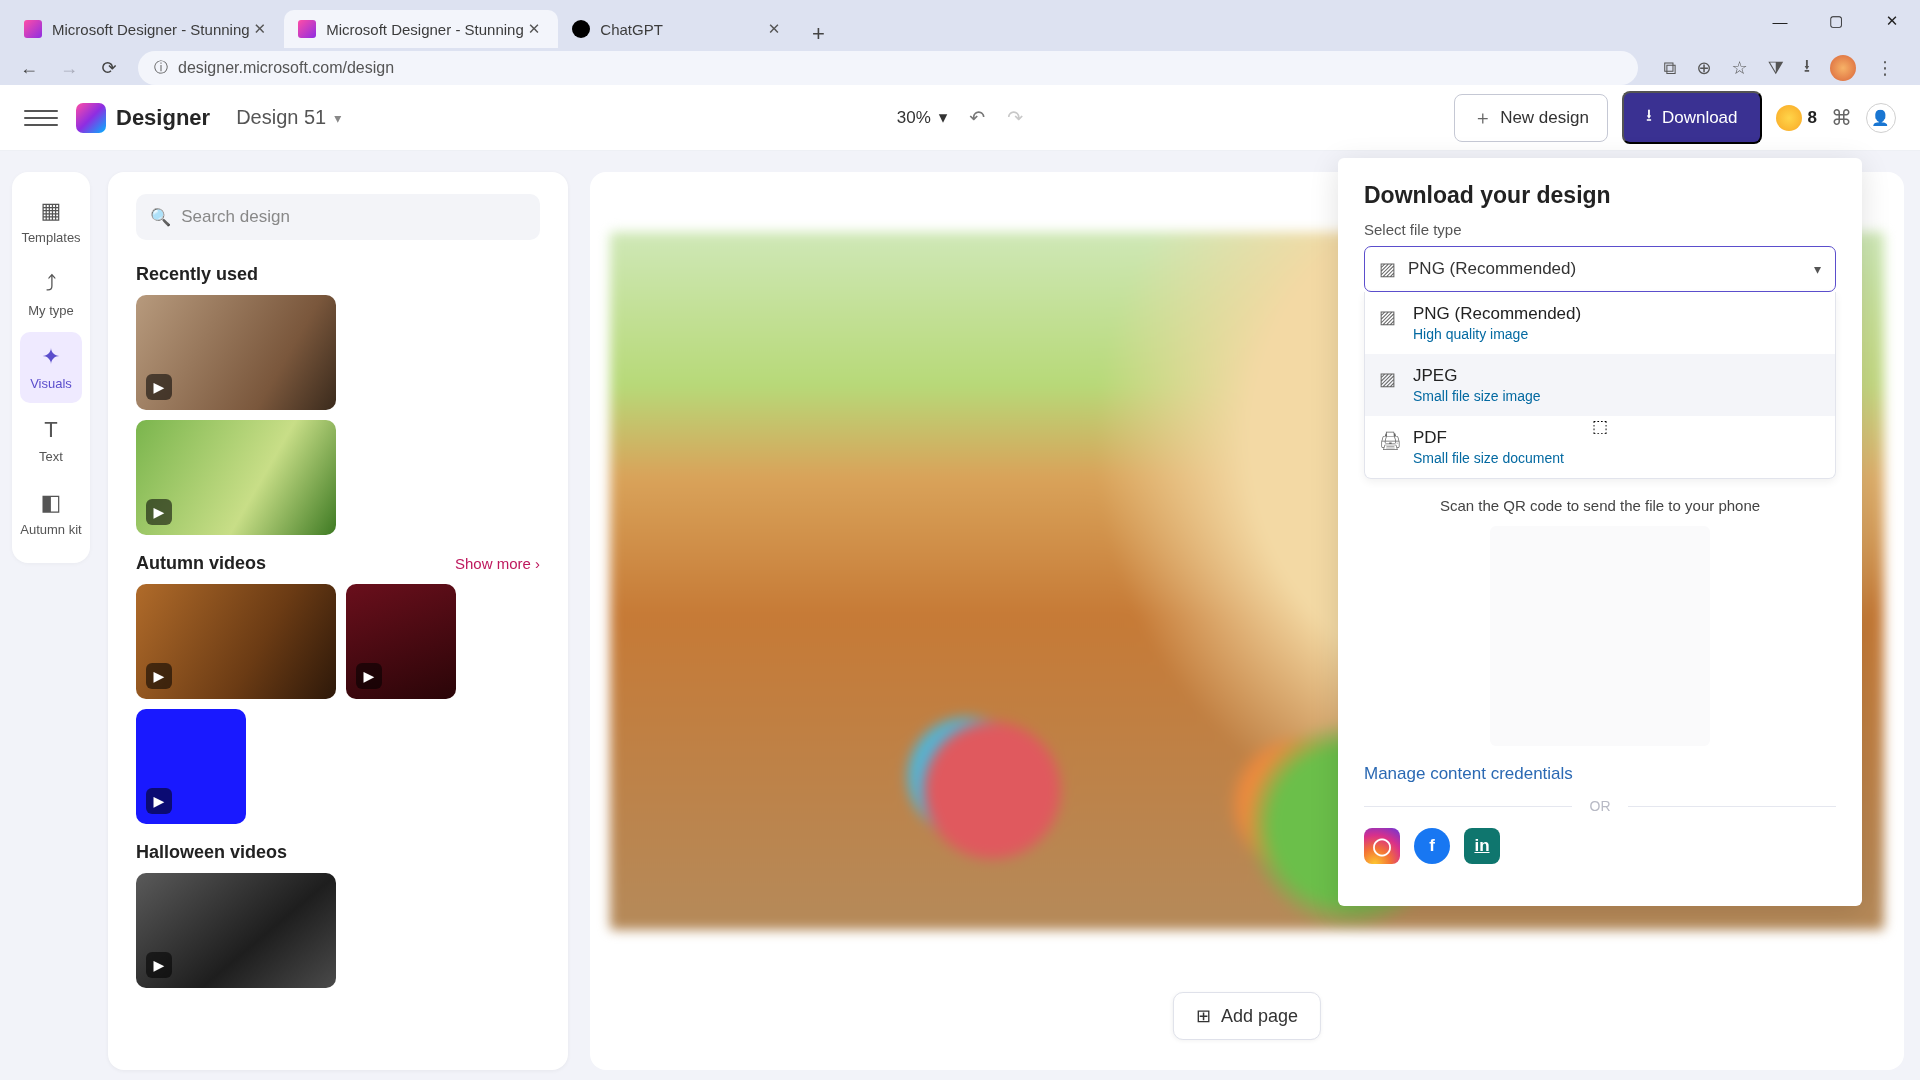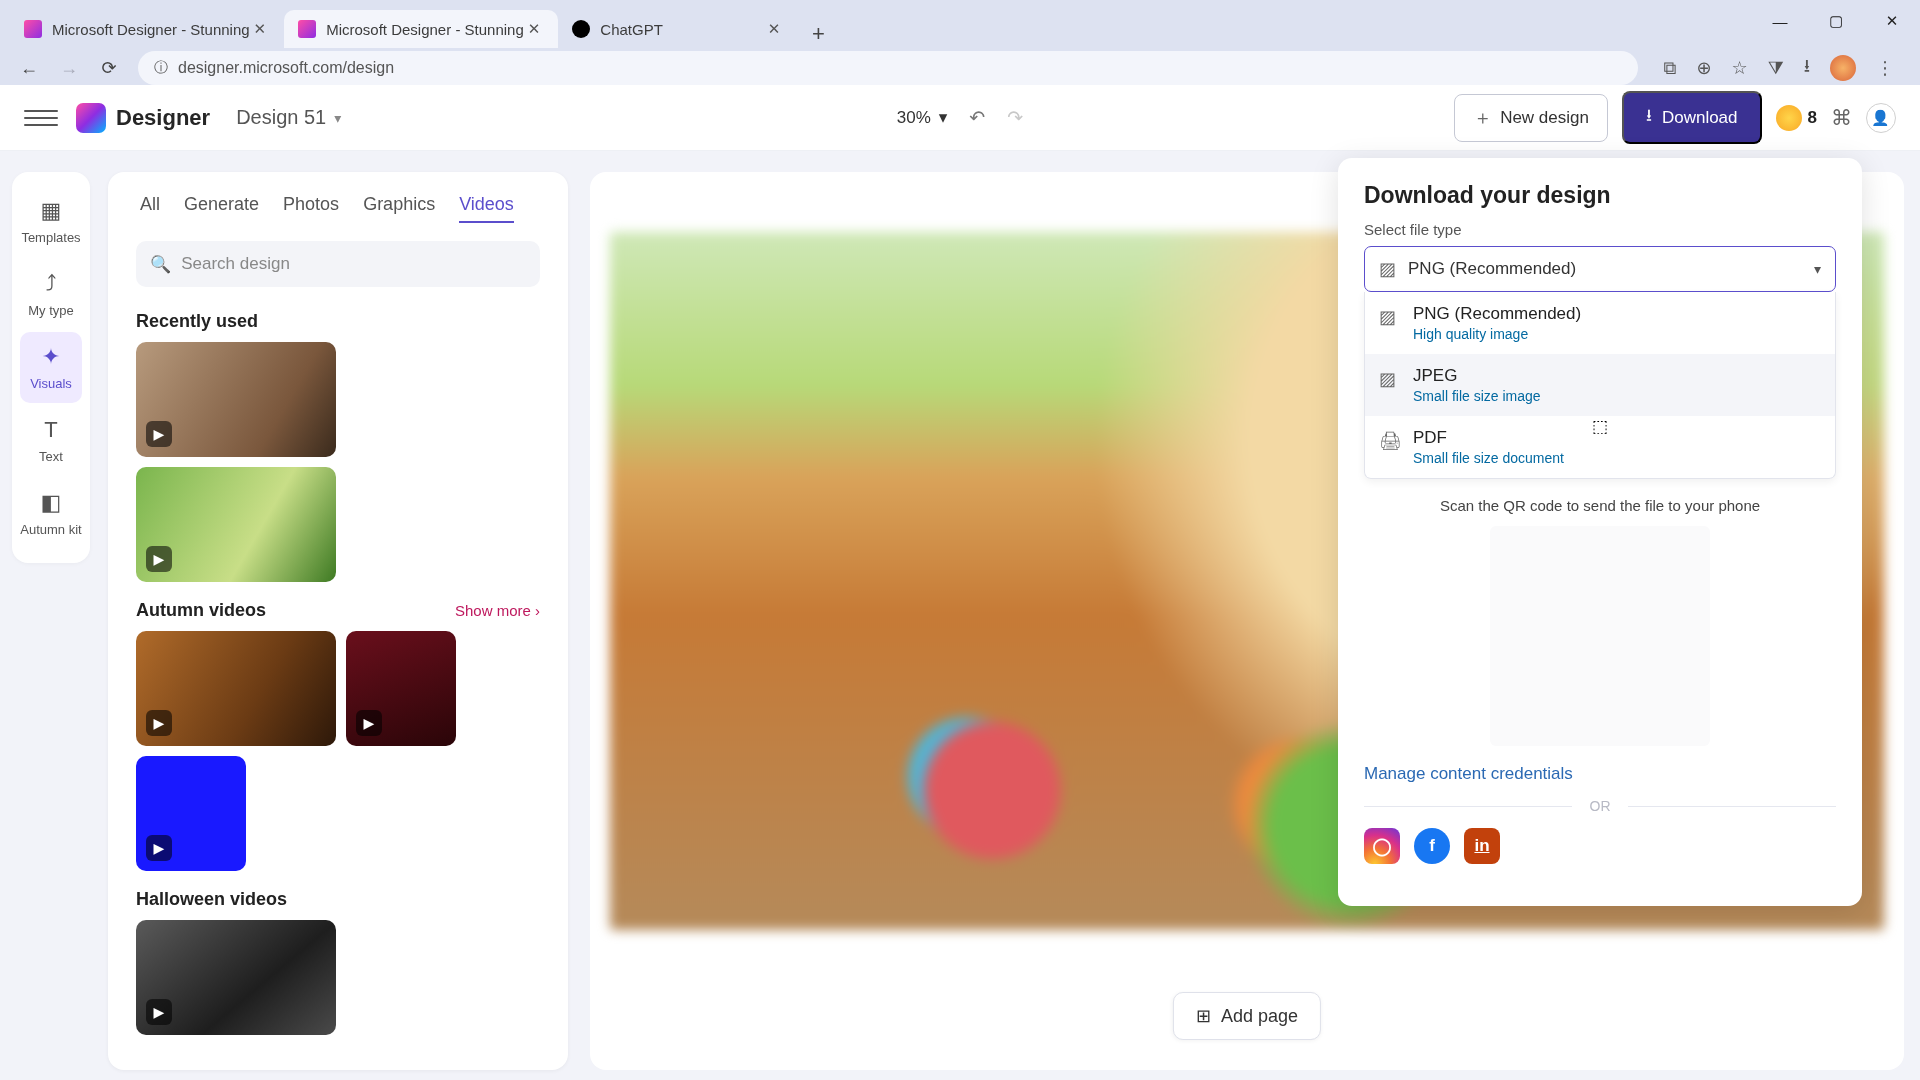--- a/index.html
+++ b/index.html
@@ -82,21 +82,21 @@
   radial-gradient(circle at 30% 80%, #e0595e 0 6%, transparent 7%),
   radial-gradient(circle at 28% 78%, #4fb6d8 0 5%, transparent 6%),
   radial-gradient(circle at 58% 85%, #6bbf4a 0 8%, transparent 11%),
   radial-gradient(circle at 54% 82%, #ee8a3d 0 6%, transparent 8%),
   radial-gradient(circle at 70% 30%, #f3d9a4 0 25%, transparent 40%),
   linear-gradient(180deg,#cfe8b7 0%,#b7d978 22%,#d9a35a 35%,#c67a36 55%,#b58a5a 100%);
 }
 .addpage { position:absolute; bottom:30px; left:50%; transform:translateX(-50%); background:#fff; border:1px solid #dfe1ea; border-radius:10px; padding:12px 22px; font-size:18px; color:#333; display:flex; gap:10px; align-items:center; box-shadow:0 1px 4px rgba(0,0,0,.05); }
 
 
-.pop { position:absolute; top:158px; right:58px; width:524px; background:#fff; border-radius:14px; box-shadow:0 6px 30px rgba(0,0,0,.12); padding:24px 26px; }
+.pop { position:absolute; top:158px; right:58px; width:524px; background:#fff; border-radius:6px; box-shadow:0 6px 30px rgba(0,0,0,.12); padding:24px 26px; }
 .pop h2 { font-size:23px; font-weight:600; margin-bottom:12px; color:#222; }
 .lbl { font-size:15px; color:#555; margin-bottom:8px; }
 .select { height:46px; border:1.5px solid #5b4ecc; border-radius:7px; display:flex; align-items:center; padding:0 14px; font-size:17px; color:#333; position:relative; }
 .select .ic { margin-right:12px; font-size:18px; color:#666; }
 .select .dd { margin-left:auto; font-size:14px; color:#555; }
 .options { border:1px solid #e2e4ec; border-top:none; border-radius:0 0 7px 7px; margin-bottom:18px; box-shadow:0 3px 8px rgba(0,0,0,.06); }
 .opt { padding:12px 14px; display:flex; gap:14px; align-items:flex-start; }
 .opt.hover { background:#f4f5f9; }
 .opt .oi { font-size:18px; color:#666; width:20px; padding-top:2px; }
 .opt .ot { font-size:17px; color:#222; }
@@ -105,21 +105,21 @@
 .qrbox { width:220px; height:220px; background:#fafafb; border-radius:6px; margin:0 auto 18px; }
 .mcc { font-size:17px; color:#2b69b3; margin:6px 0 14px; }
 .orline { text-align:center; color:#b7b9c4; font-size:14px; margin:14px 0; position:relative; }
 .orline::before,.orline::after { content:""; position:absolute; top:50%; width:44%; height:1px; background:#e5e7ef; }
 .orline::before{left:0;} .orline::after{right:0;}
 .ai-h { font-size:21px; font-weight:600; margin-bottom:12px; }
 .socials { display:flex; gap:14px; margin-bottom:18px; }
 .soc { width:36px; height:36px; border-radius:8px; display:flex; align-items:center; justify-content:center; color:#fff; font-weight:700; font-size:17px; }
 .ig { background:radial-gradient(circle at 30% 100%,#fdc830,#f37335 35%,#d9308a 65%,#6a36d9); }
 .fb { background:#1877f2; border-radius:50%; }
-.li { background:#c2410c;text-decoration:underline; }
+.li { background:#0f766e;text-decoration:underline; }
 .tryit { background:#5b4ecc; color:#fff; text-align:center; padding:14px; border-radius:8px; font-size:18px; font-weight:600; }
 
 .cursor { position:absolute; top:416px; right:312px; font-size:17px; color:#000; pointer-events:none; }
 </style>
 </head>
 <body>
 
 <div class="chrome">
   <div class="tabbar">
     <div class="tab">
@@ -217,27 +217,20 @@
       <span class="rail-ic">T</span>
       <span>Text</span>
     </div>
   <div class="rail-item">
       <span class="rail-ic">◧</span>
       <span>Autumn kit</span>
     </div>
 </div>
 
 <div class="panel">
-  <div class="ptabs">
-    <span class="ptab">All</span>
-    <span class="ptab">Generate</span>
-    <span class="ptab">Photos</span>
-    <span class="ptab">Graphics</span>
-    <span class="ptab active">Videos</span>
-  </div>
   <div class="search">
     <span>🔍</span>
     <span>Search design</span>
   </div>
   <div class="panel-scroll">
     <div class="sec-head">
         <h3>Recently used</h3>
       </div>
     <div class="thumbs">
       <div class="thumb w1 t1">

